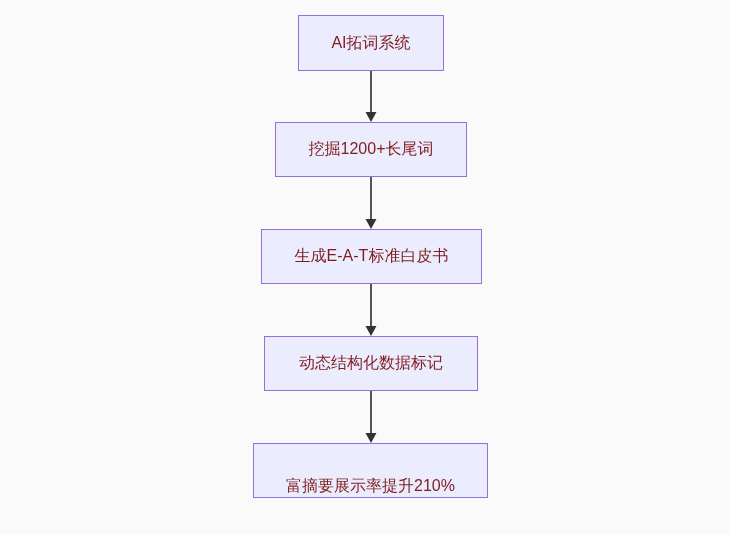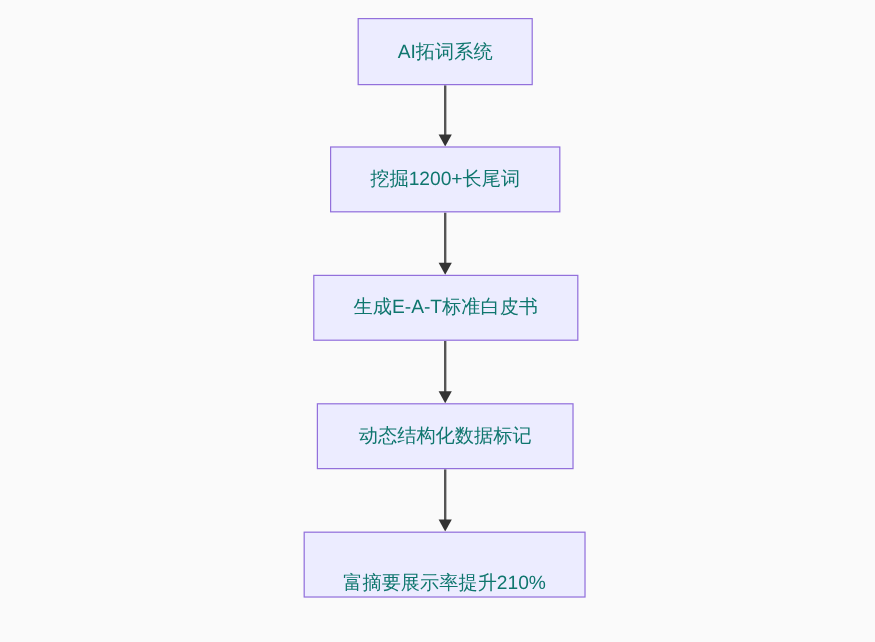--- a/index.html
+++ b/index.html
@@ -14,21 +14,21 @@
     width: 729px;
     height: 535px;
     background: #fafafa;
     overflow: hidden;
   }
   .flow-node {
     position: absolute;
     box-sizing: border-box;
     background: #ECECFF;
     border: 1px solid #9370DB;
-    color: #0f766e;
+    color: #7f1d1d;
     font-size: 16px;
     display: flex;
     align-items: center;
     justify-content: center;
     text-align: center;
     white-space: nowrap;
   }
   .node-1 { left: 298px; top: 15px;  width: 146px; height: 56px; }
   .node-2 { left: 275px; top: 122px; width: 192px; height: 55px; }
   .node-3 { left: 261px; top: 229px; width: 221px; height: 55px; }

